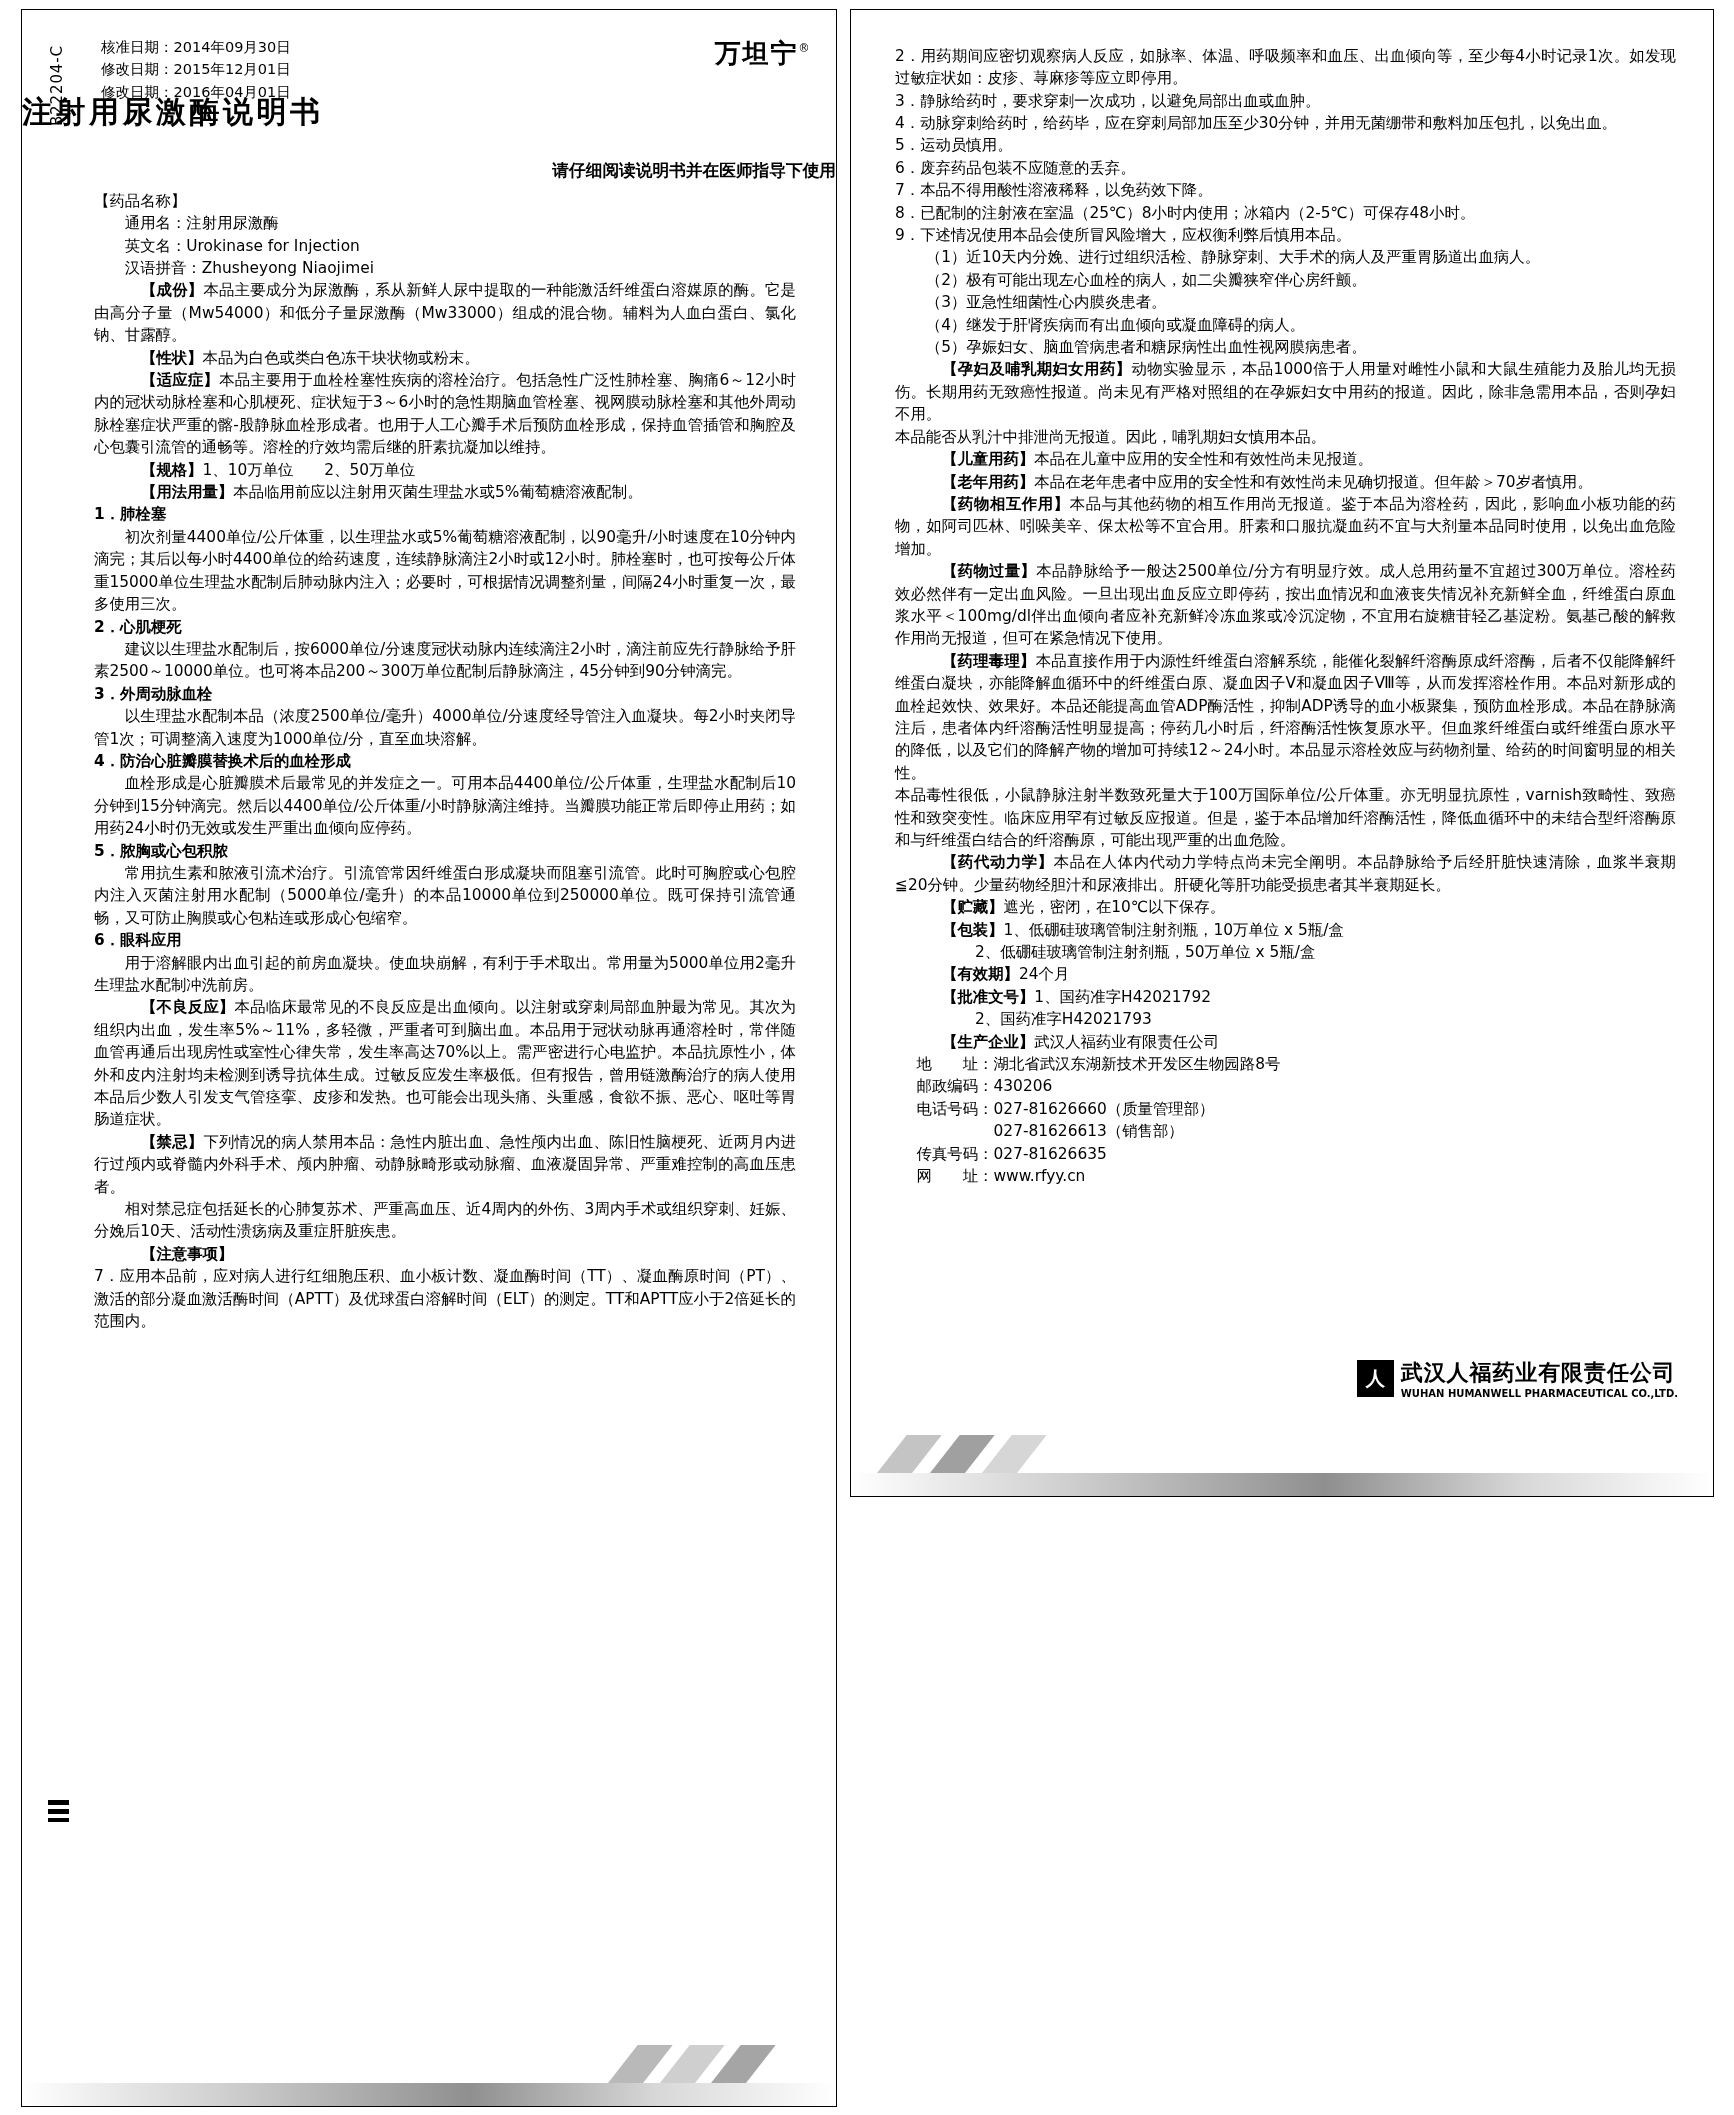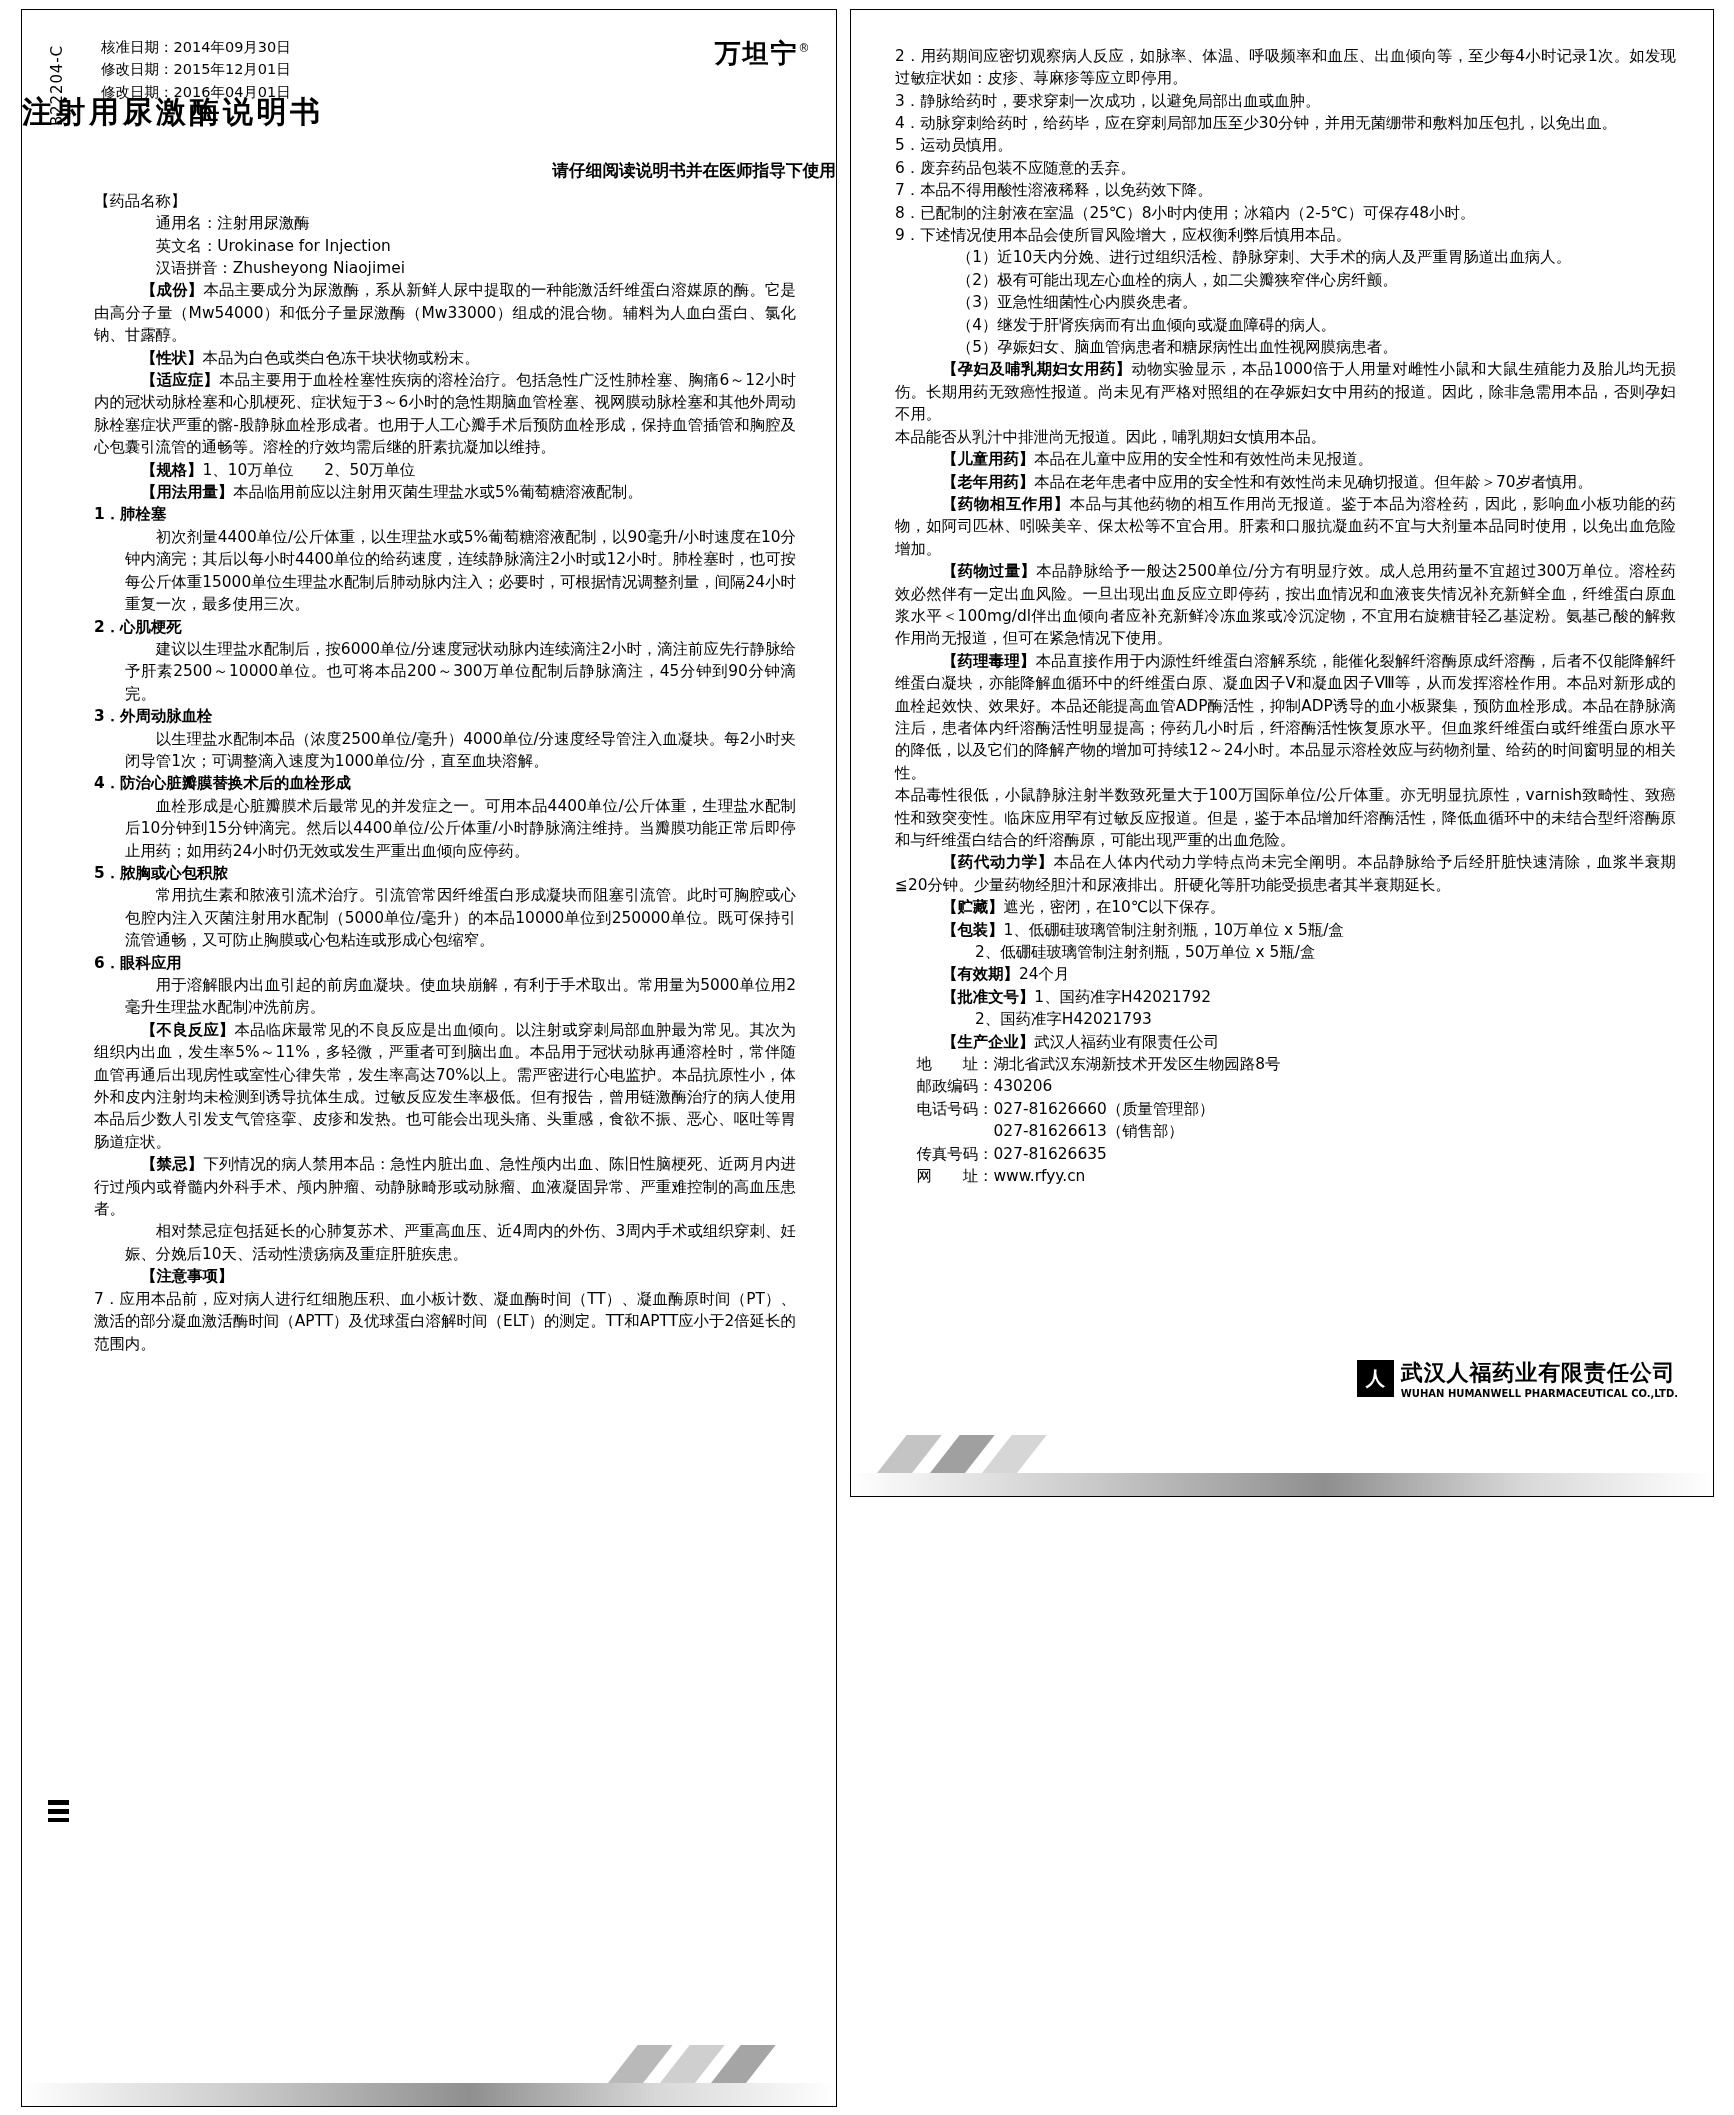--- a/index.html
+++ b/index.html
@@ -20,21 +20,21 @@
   .brandlogo{position:absolute;right:24.6px;top:26px;font-size:26px;font-weight:bold;letter-spacing:1.8px;}
   .brandlogo sup{font-size:11.4px;vertical-align:super;font-weight:normal;}
 
   .title{position:absolute;left:0;right:0;top:82px;text-align:left;font-size:30px;font-weight:bold;letter-spacing:3.5px;}
   .subtitle{position:absolute;left:0;right:0;top:149px;text-align:right;font-size:16.7px;font-weight:bold;}
 
   .body-left{position:absolute;left:72px;top:180px;width:702px;font-size:15.4px;line-height:1.455;text-align:justify;}
   .body-right{position:absolute;left:44px;top:35px;width:781px;font-size:15.4px;line-height:1.455;text-align:justify;}
 
   p{margin:0;}
-  .ind1{text-indent:2em;margin-left:31px;}
+  .ind1{text-indent:2em;}
   .ind0{text-indent:0;}
   .lbl{font-weight:bold;margin-left:47px;}
   .num{font-weight:bold;}
 
   
   .barblock{position:absolute;left:26px;bottom:279px;width:21px;}
   .barblock i{display:block;height:4.4px;background:#000;margin-bottom:4.4px;}
 
   
   .corner{position:absolute;bottom:0;height:61px;width:100%;overflow:hidden;}

